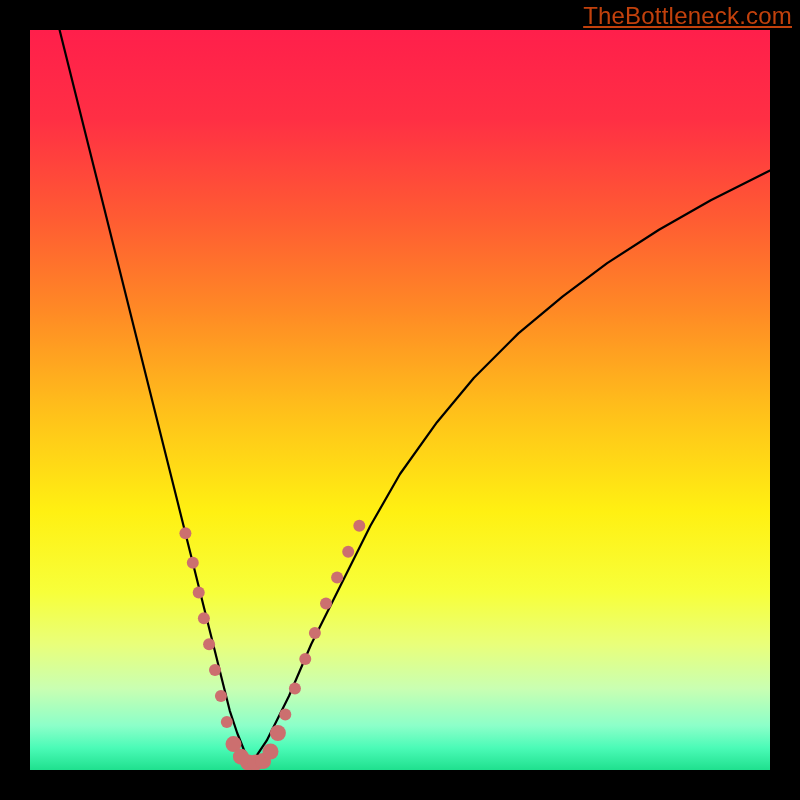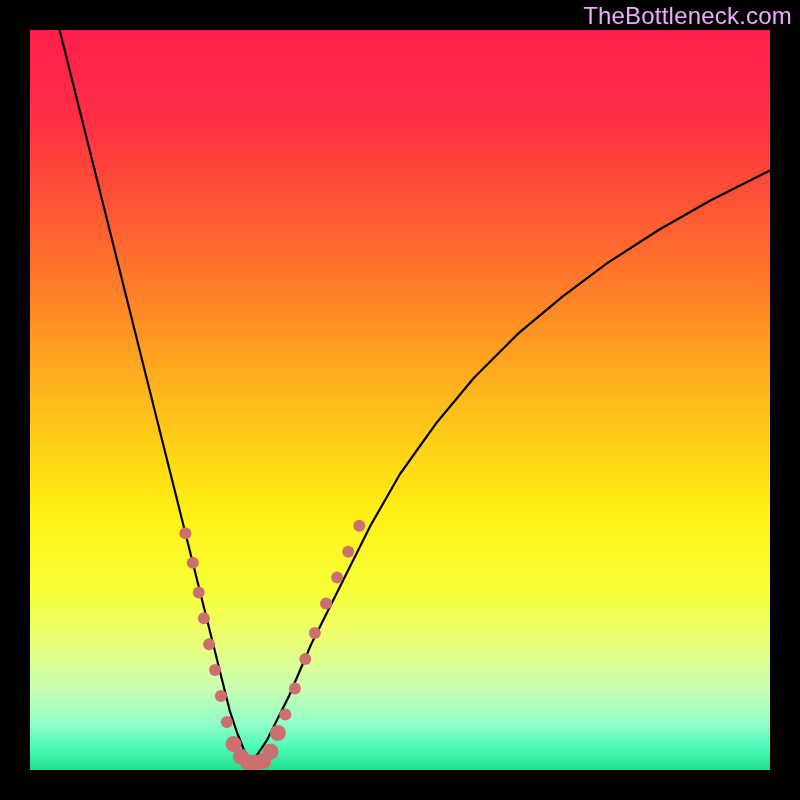--- a/index.html
+++ b/index.html
@@ -16,23 +16,24 @@
     width: 800px;
     height: 800px;
     background: #000;
   }
   .watermark {
     position: absolute;
     top: 2px;
     right: 8px;
     font-size: 24px;
     font-weight: 500;
-    color: #f0abfc;
+    color: #c2410c;
     letter-spacing: 0.2px;
     z-index: 10;
+    text-decoration: underline;
   }
   .plot {
     position: absolute;
     left: 30px;
     top: 30px;
     width: 740px;
     height: 740px;
     overflow: hidden;
   }
   svg {

